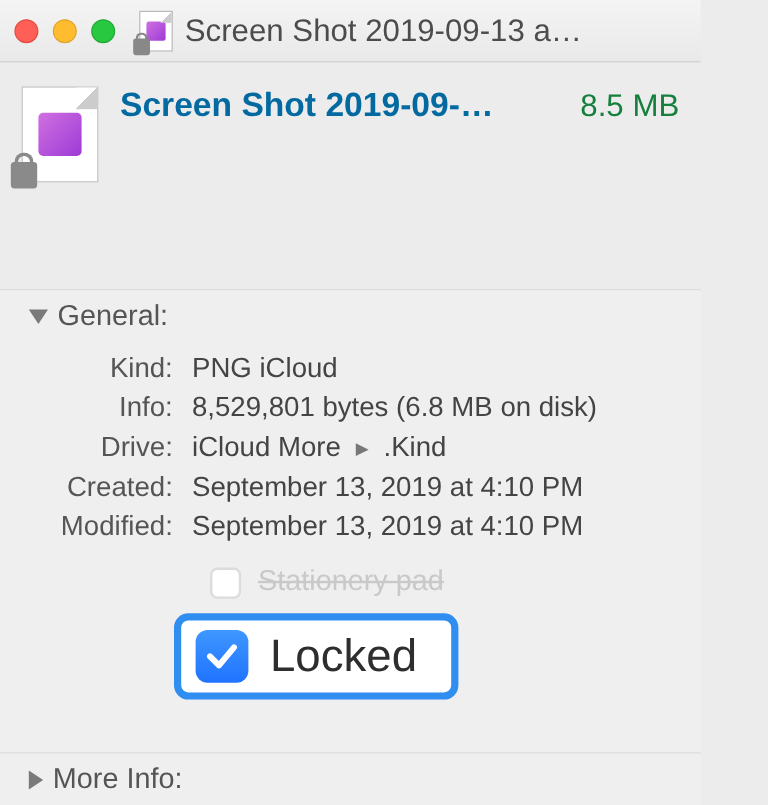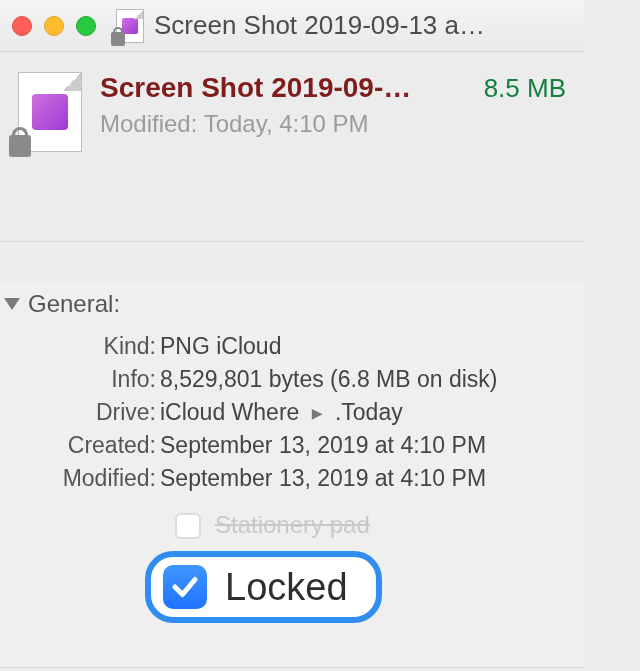--- a/index.html
+++ b/index.html
@@ -81,73 +81,72 @@
     position:absolute; left:-10px; bottom:-6px;
     width:22px;height:22px; background:#8a8a8a; border-radius:3px;
   }
   .big-icon .lockbadge::before {
     content:""; width:10px;height:8px;border:3px solid #8a8a8a;border-bottom:none;
     border-radius:10px 10px 0 0; position:absolute; top:-8px; left:3px;
   }
   .header-text { flex:1; min-width:0; }
   .hline1 { display:flex; justify-content:space-between; gap:12px; align-items:baseline; }
   .fname {
-    font-size:28px; font-weight:700; color:#7f1d1d;
+    font-size:28px; font-weight:700; color:#0369a1;
     white-space:nowrap; overflow:hidden; text-overflow:ellipsis; max-width:370px;text-align:center;
   }
   .fsize { font-size:26px; color:#15803d; white-space:nowrap; }
   .modline { font-size:24px; color:#9c9c9c; margin-top:6px; }
 
   .section {
     border-bottom:1px solid #d9d9d9;
     background:#efefef;
   }
   .section-h {
     display:flex; align-items:center; gap:8px;
-    padding:8px 4px; font-size:24px; color:#555;
+    padding:8px 24px; font-size:24px; color:#555;
     cursor:default;
-    margin-top:40px;
   }
   .disclosure {
     width:0;height:0;display:inline-block;
   }
   .disclosure.open {
     border-left:8px solid transparent;
     border-right:8px solid transparent;
     border-top:12px solid #7a7a7a;
   }
   .disclosure.closed {
     border-top:8px solid transparent;
     border-bottom:8px solid transparent;
     border-left:12px solid #7a7a7a;
   }
   .kv {
     padding:4px 20px 16px 20px;
     font-size:23px;
   }
   .kv-row { display:flex; padding:3px 0; }
-  .kv-key { width:140px; text-align:right; color:#555; padding-right:4px; }
+  .kv-key { width:140px; text-align:right; color:#555; padding-right:16px; }
   .kv-val { flex:1; color:#444; }
   .pathsep { display:inline-block; margin:0 6px; font-size:14px; color:#777; transform:translateY(-2px); }
 
   .checks { padding:10px 0 22px 155px; }
   .chk {
     display:flex; align-items:flex-end; gap:14px; font-size:24px; color:#444;
     padding:6px 0;
   }
   .cb {
     width:26px;height:26px;border:2px solid #b0b0b0;border-radius:6px;background:#fff;
     display:flex;align-items:center;justify-content:center;flex-shrink:0;
   }
   .chk.disabled { color:#c9c9c9; text-decoration:line-through; text-decoration-color:#c9c9c9; }
   .chk.disabled .cb { border-color:#dcdcdc; }
 
   .locked-wrap {
     display:inline-flex; align-items:center; gap:18px;
-    border:6px solid #2f8ef0; border-radius:28px;
+    border:6px solid #2f8ef0; border-radius:12px;
     padding:8px 28px 8px 12px; background:#fff;
     margin-left:-30px;
   }
   .locked-wrap .cb {
     width:44px;height:44px;border:none;border-radius:10px;
     background:linear-gradient(#3f97ff,#1f73ff);
   }
   .locked-wrap .cb svg { width:30px;height:30px; }
   .locked-label { font-size:38px; color:#2e2e2e; }
 
@@ -175,47 +174,43 @@
     <div class="big-icon">
       <div class="fold"></div>
       <div class="swatch"></div>
       <div class="lockbadge"></div>
     </div>
     <div class="header-text">
       <div class="hline1">
         <div class="fname">Screen Shot 2019-09-…</div>
         <div class="fsize">8.5 MB</div>
       </div>
-      <div class="modline">
-        <span>Modified:</span>
-        <span>Today, 4:10 PM</span>
-      </div>
     </div>
   </div>
 
   <div class="section">
     <div class="section-h">
       <span class="disclosure open"></span>
       <span>General:</span>
     </div>
     <div class="kv">
       <div class="kv-row">
         <div class="kv-key">Kind:</div>
         <div class="kv-val">PNG iCloud</div>
       </div>
       <div class="kv-row">
         <div class="kv-key">Info:</div>
         <div class="kv-val">8,529,801 bytes (6.8 MB on disk)</div>
       </div>
       <div class="kv-row">
         <div class="kv-key">Drive:</div>
         <div class="kv-val">
-          <span>iCloud Where</span>
+          <span>iCloud More</span>
           <span class="pathsep">▶</span>
-          <span>.Today</span>
+          <span>.Kind</span>
         </div>
       </div>
       <div class="kv-row">
         <div class="kv-key">Created:</div>
         <div class="kv-val">September 13, 2019 at 4:10 PM</div>
       </div>
       <div class="kv-row">
         <div class="kv-key">Modified:</div>
         <div class="kv-val">September 13, 2019 at 4:10 PM</div>
       </div>

